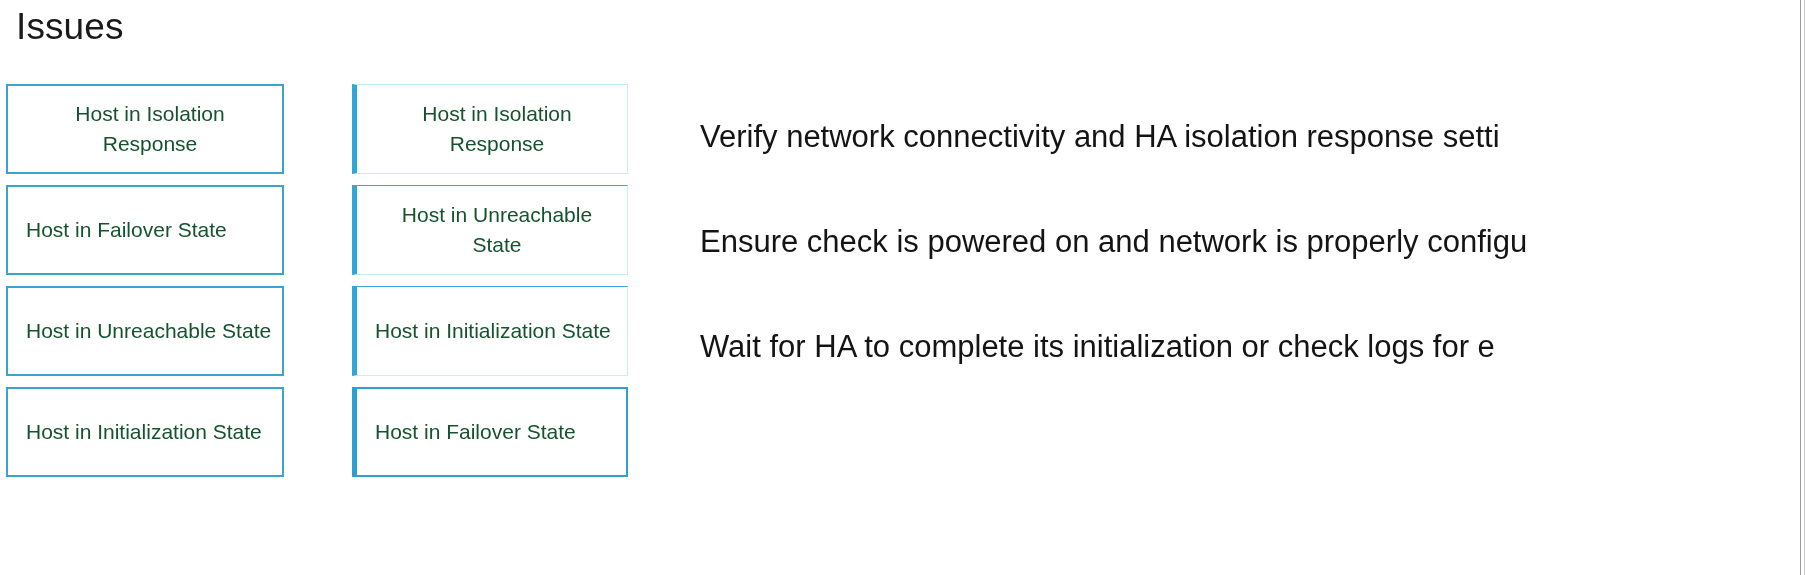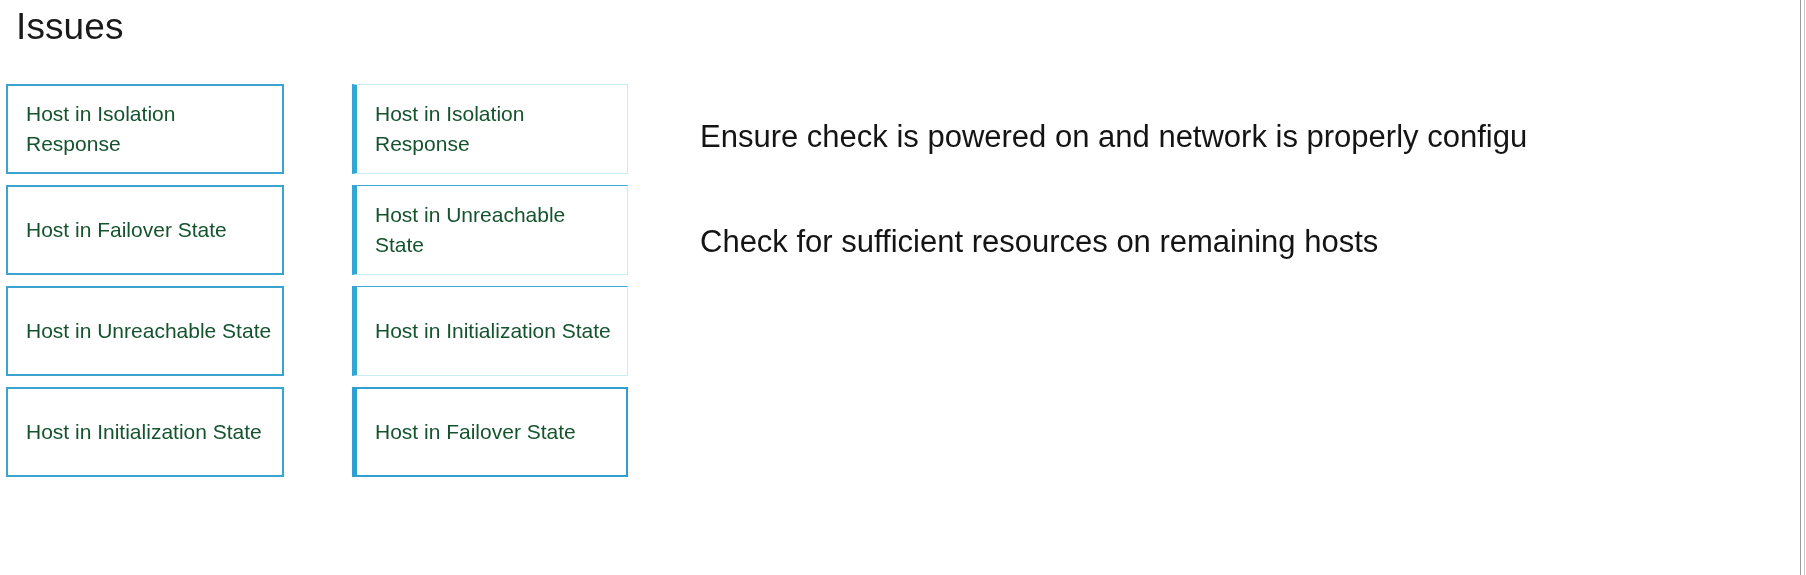--- a/index.html
+++ b/index.html
@@ -14,20 +14,21 @@
     height: 575px;
     overflow: hidden;
     position: relative;
   }
   .canvas {
     position: relative;
     width: 1806px;
     height: 575px;
     background: #ffffff;
     overflow: hidden;
+    text-align: center;
   }
 
   
   .heading {
     position: absolute;
     font-size: 37px;
     font-weight: 400;
     color: #1a1a1a;
     letter-spacing: 0.1px;
     white-space: nowrap;
@@ -164,28 +165,31 @@
     </div>
 
     <div class="card card-accent full-blue">
       <span class="card-label">Host in Failover State</span>
     </div>
 
   </div>
 
   <div id="steps-list">
 
+    <div class="step-row">
+      <span class="step-text">Verify network connectivity and HA isolation response setti</span>
+    </div>
 
     <div class="step-row">
       <span class="step-text">Ensure check is powered on and network is properly configu</span>
     </div>
 
+    <div class="step-row">
+      <span class="step-text">Wait for HA to complete its initialization or check logs for e</span>
+    </div>
 
-    <div class="step-row">
-      <span class="step-text">Check for sufficient resources on remaining hosts</span>
-    </div>
 
   </div>
 
   <div id="right-edge-rule"></div>
   <div id="right-edge-rule2"></div>
 
 </div>
 
 </body></html>

